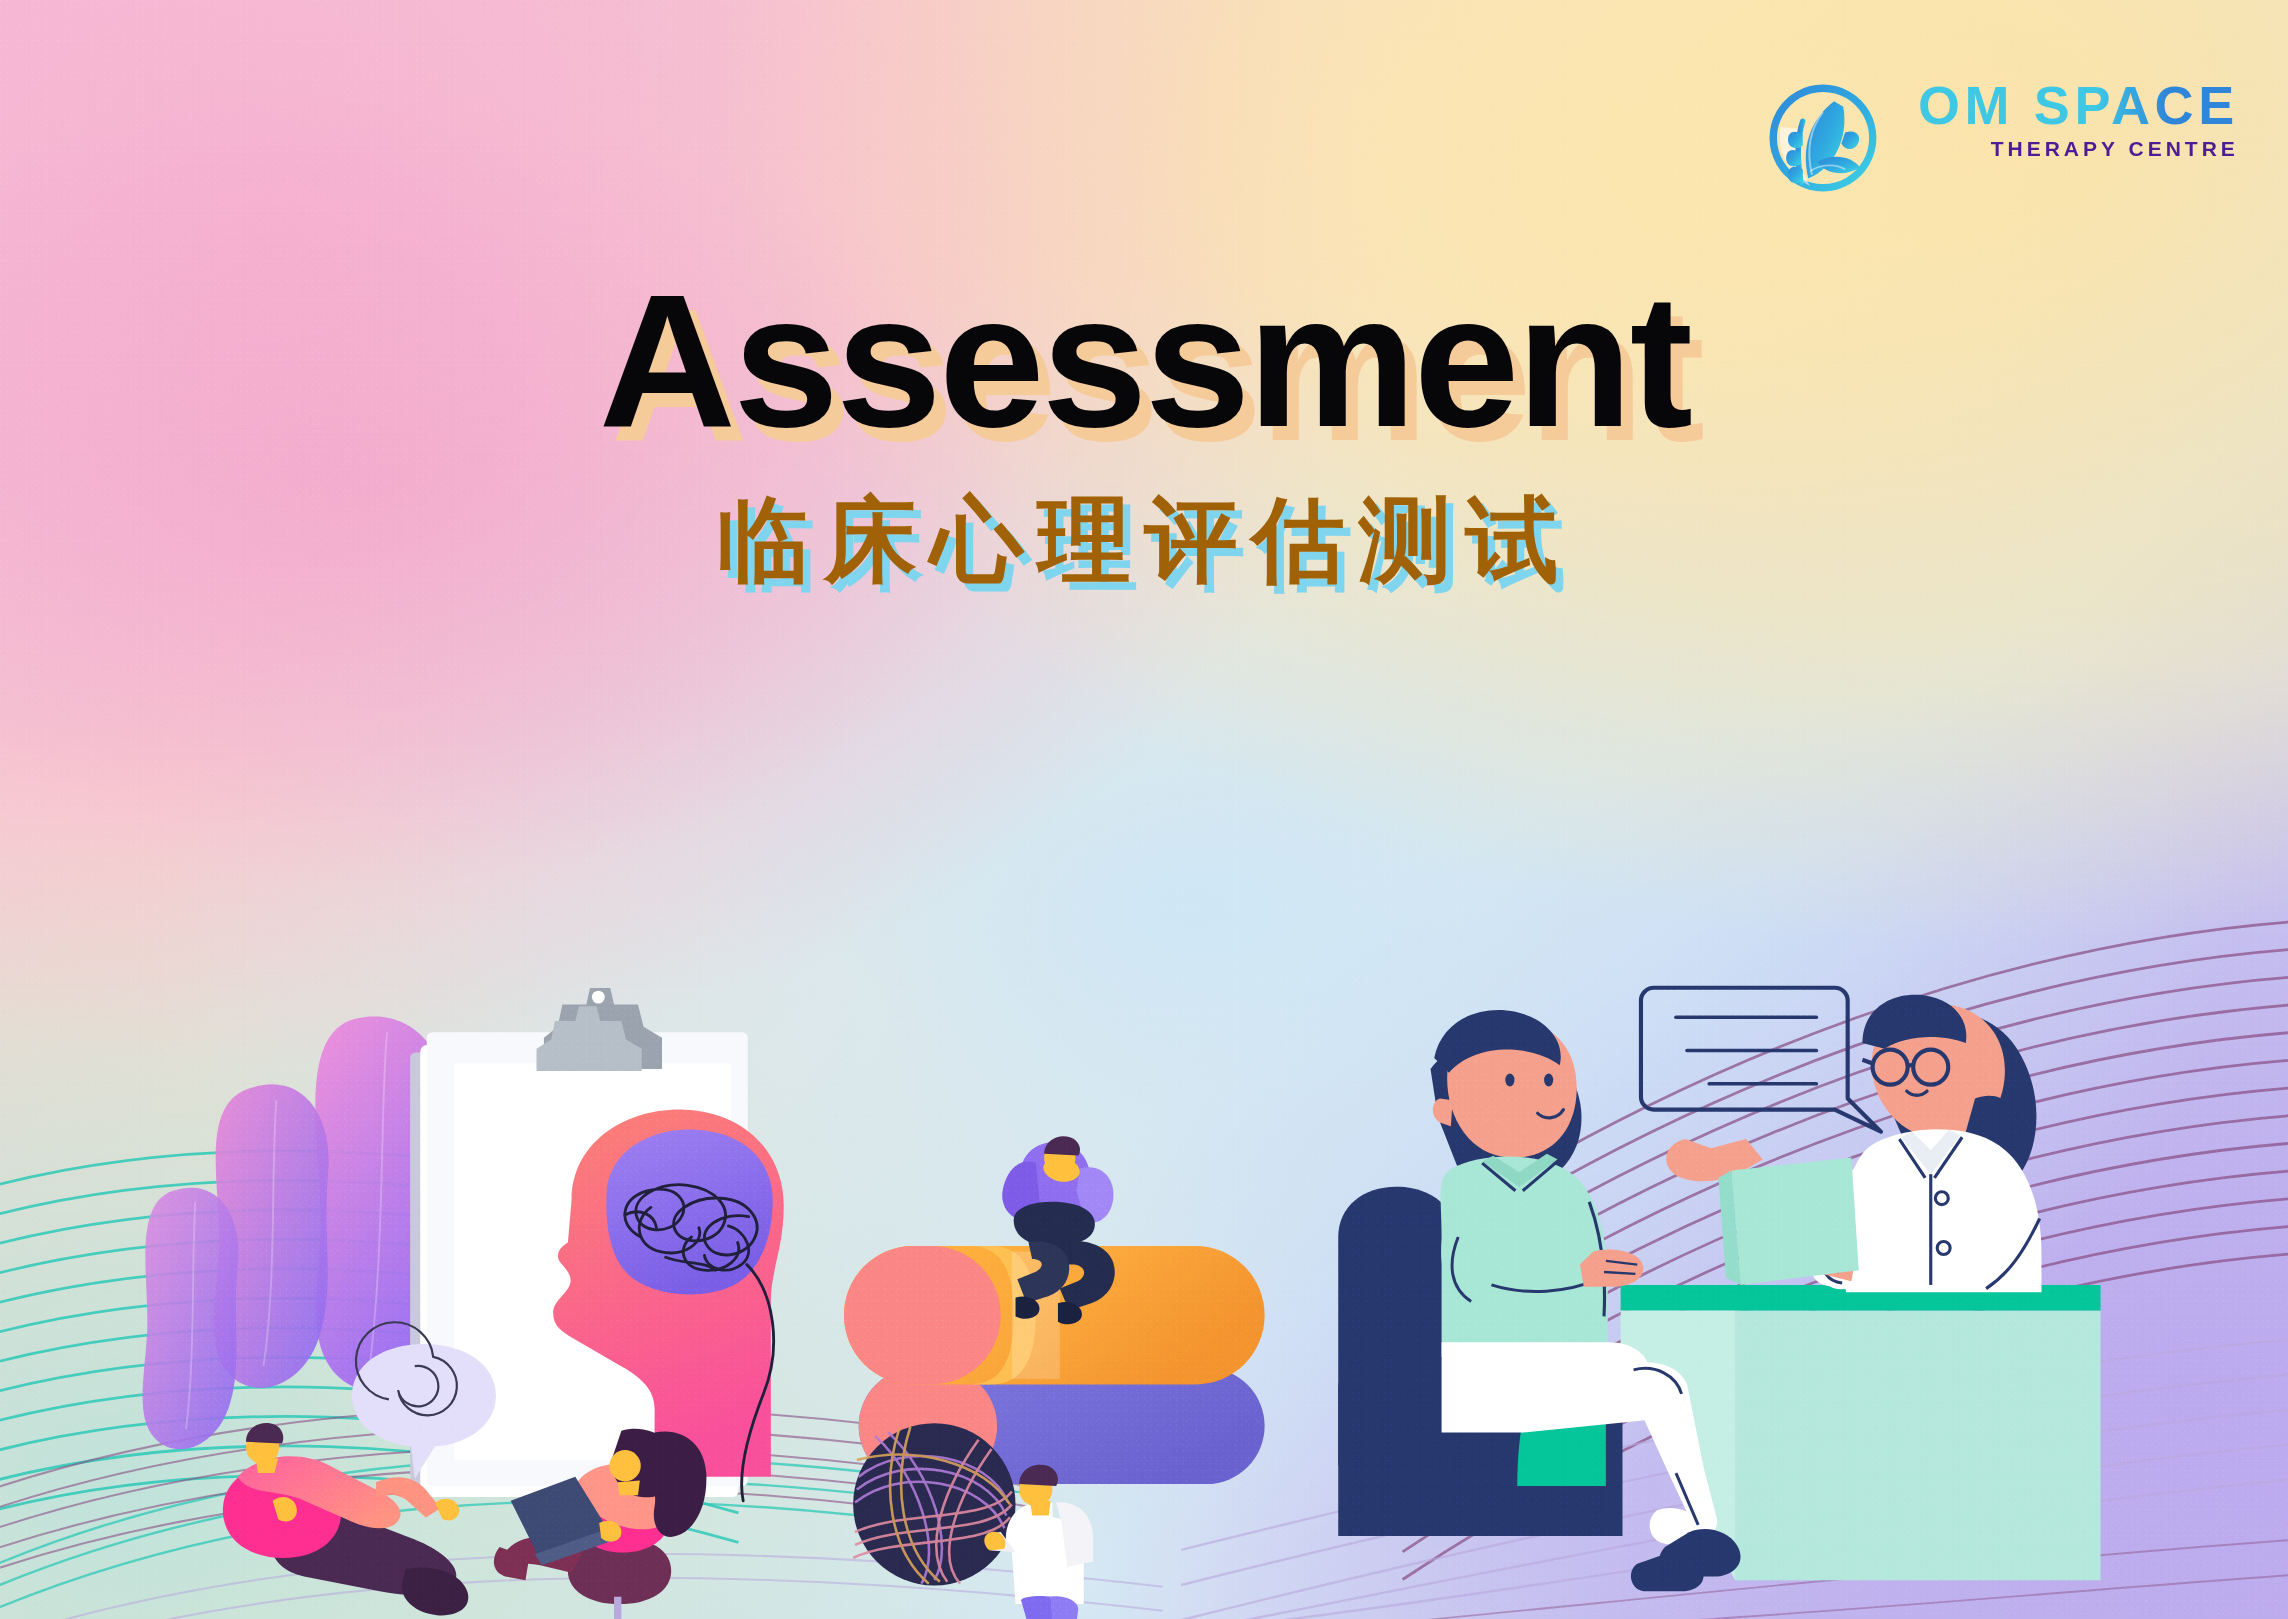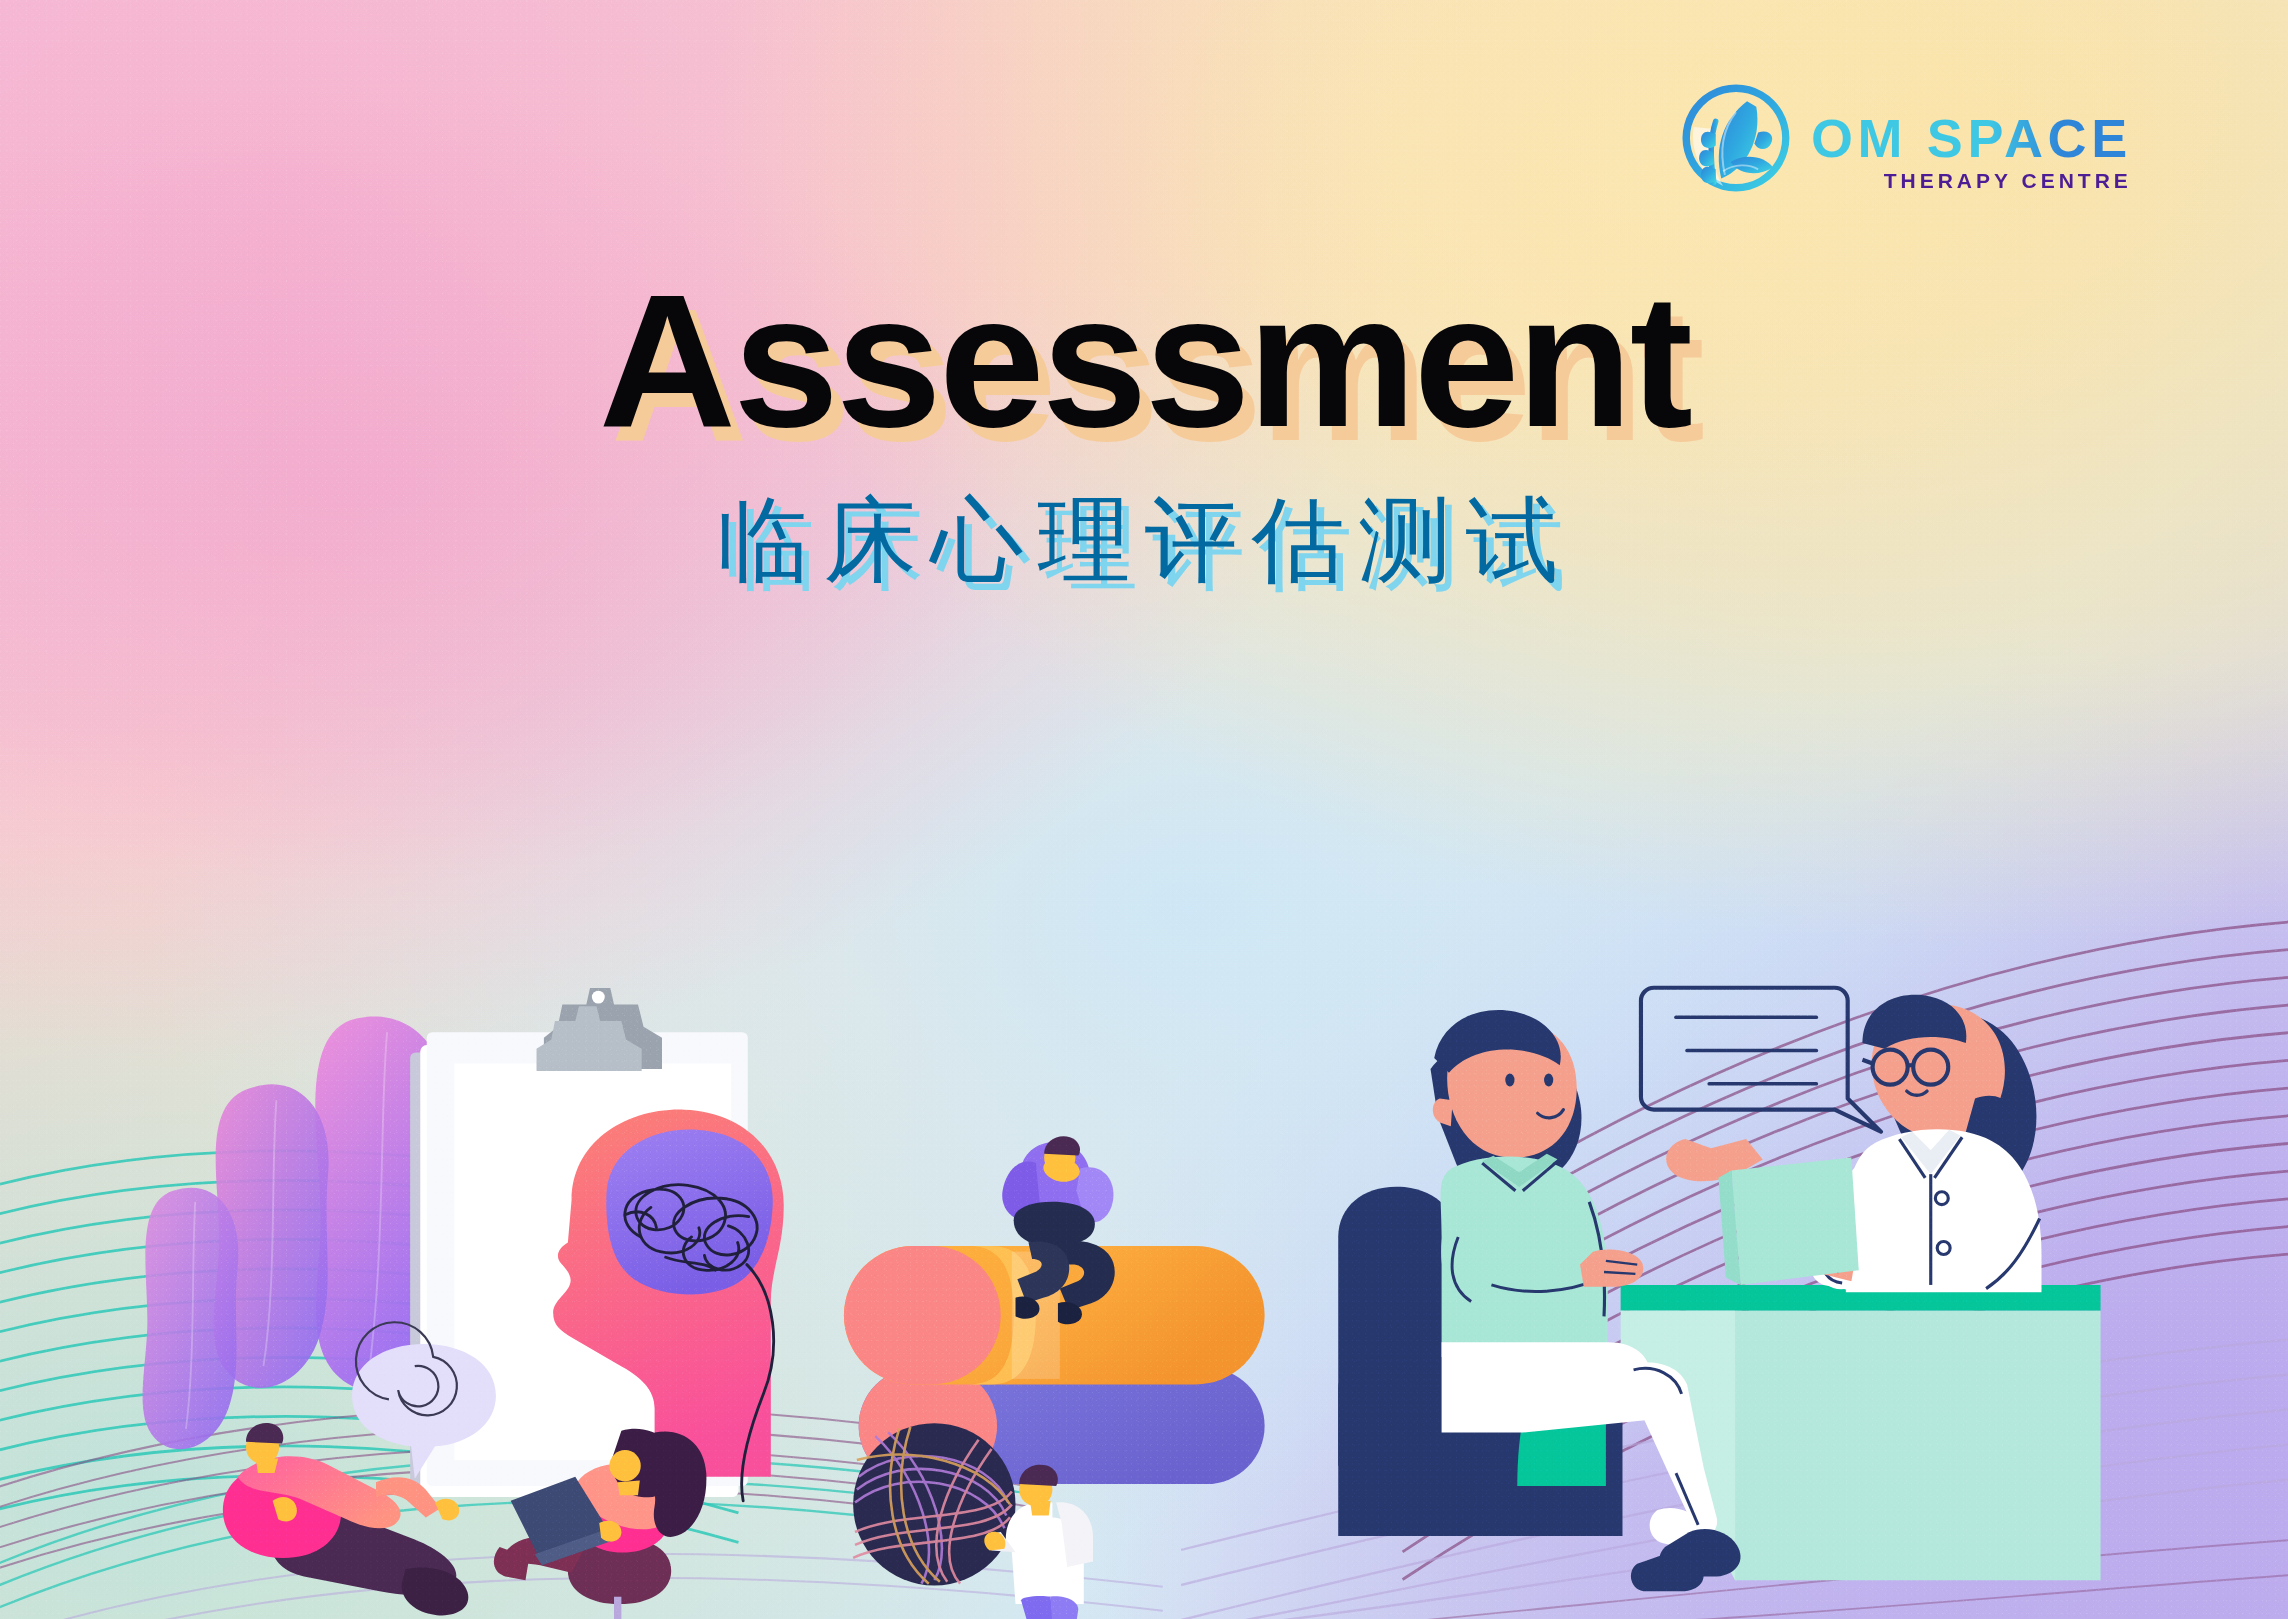--- a/index.html
+++ b/index.html
@@ -41,22 +41,22 @@
       radial-gradient(circle at 13% 27%, rgba(255,255,255,.55) 0.6px, transparent 0.6px),
       radial-gradient(circle at 64% 9%,  rgba(255,255,255,.45) 0.6px, transparent 0.6px),
       radial-gradient(circle at 36% 71%, rgba(0,0,0,.16) 0.6px, transparent 0.6px),
       radial-gradient(circle at 88% 48%, rgba(255,255,255,.40) 0.6px, transparent 0.6px),
       radial-gradient(circle at 21% 90%, rgba(0,0,0,.12) 0.6px, transparent 0.6px);
     background-size: 6.5px 6.5px, 10px 10px, 8.3px 8.3px, 12px 12px, 5.5px 5.5px;
   }
 
   
   #logo {
-    position: absolute; left: 1677px; top: 79px;
-    display: flex; align-items: flex-end; gap: 16px;
+    position: absolute; left: 1764px; top: 79px;
+    display: flex; align-items: flex-start; gap: 36px;
   }
   #logo-mark { width: 118px; height: 118px; flex: 0 0 auto; }
   #logo-text { display: flex; flex-direction: column; align-items: flex-end; padding-bottom: 3.7px; }
   #logo-name {
     font-size: 54px; font-weight: 700; letter-spacing: 4.6px; line-height: .98;
     background: linear-gradient(90deg, #3fc8e4 0%, #3fc8e4 55%, #2f86d8 78%, #2f86d8 100%);
     -webkit-background-clip: text; background-clip: text; color: transparent;
     white-space: nowrap;
   }
   #logo-tagline {
@@ -71,22 +71,22 @@
   }
   .title-line {
     font-size: 190px; font-weight: 900; line-height: 1.02;
     letter-spacing: -2.8px; color: #07070a;
     text-shadow: 12px 14px 0 #f6cb9a;
     white-space: nowrap;
   }
   #title-line-2 { margin-top: -13px; }
   #subtitle-cn {
     margin-top: 20px;
-    font-size: 93px; font-weight: 400; letter-spacing: 14px;
-    color: #0369a1;
+    font-size: 93px; font-weight: 700; letter-spacing: 14px;
+    color: #a16207;
     font-family: "DejaVu Sans", "Liberation Sans", sans-serif;
     text-shadow: 7.4px 8.3px 0 #7fd4ee;
     white-space: nowrap;
   }
 
   
   #art { position: absolute; inset: 0; }
   #art svg { position: absolute; display: block; }
   #art-teal-lines { left: -55px;  top: 941px; }
   #art-purple-lines { left: 1181px; top: 904px; }

